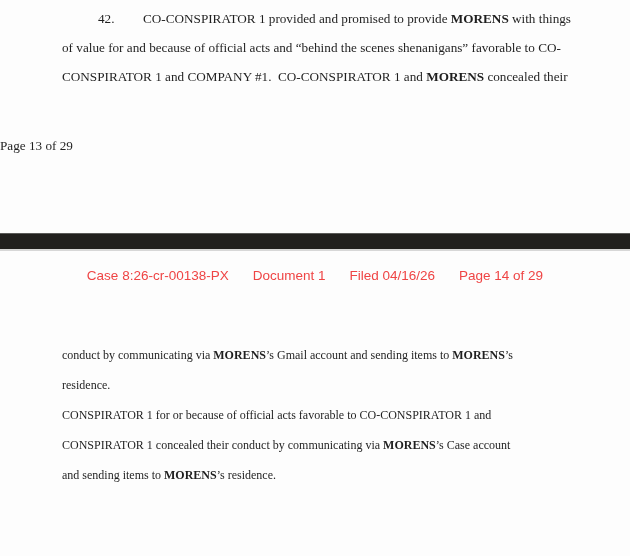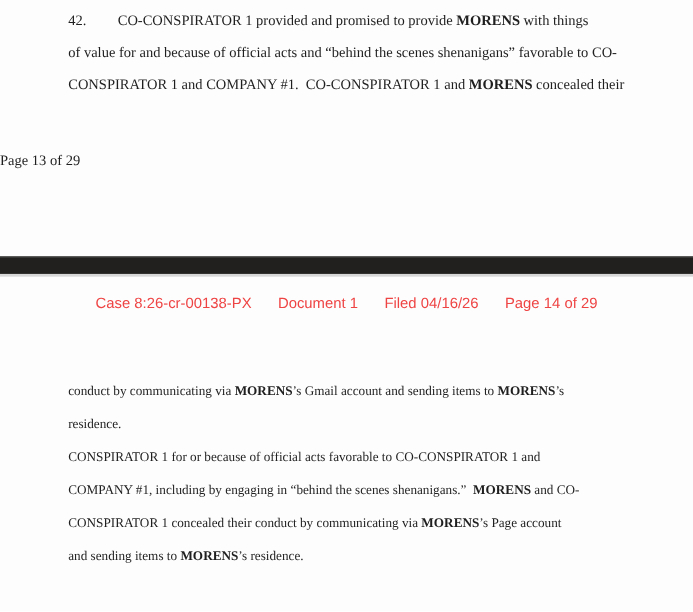--- a/index.html
+++ b/index.html
@@ -7,21 +7,21 @@
     position: relative;
     width: 630px;
     height: 556px;
     background: #fdfdfd;
     font-family: "Liberation Serif", serif;
     color: #1f1f1f;
     overflow: hidden;
   }
   .doc-line { white-space: pre; }
   .b { font-weight: bold; }
-  .num { display: inline-block; width: 45px; }
+  .num { display: inline-block; margin-left: 36px; width: 45px; }
 
   .p42 {
     position: absolute;
     left: 62px;
     top: 4px;
     width: 522px;
     font-size: 13.2px;
     line-height: 29px;
   }
   .footer13 {
@@ -85,18 +85,17 @@
     <span>Case 8:26-cr-00138-PX</span>
     <span>Document 1</span>
     <span>Filed 04/16/26</span>
     <span>Page 14 of 29</span>
   </div>
 
   <div class="body14">
       <div class="doc-line"><span>conduct by communicating via </span><span class="b">MORENS</span><span>’s Gmail account and sending items to </span><span class="b">MORENS</span><span>’s</span></div>
       <div class="doc-line"><span>residence.</span></div>
       <div class="doc-line"><span>CONSPIRATOR 1 for or because of official acts favorable to CO-CONSPIRATOR 1 and</span></div>
-      <div class="doc-line"><span>COMPANY #1, including by engaging in “behind the scenes shenanigans.”  </span><span class="b">MORENS</span><span> and CO-</span></div>
-      <div class="doc-line"><span>CONSPIRATOR 1 concealed their conduct by communicating via </span><span class="b">MORENS</span><span>’s Page account</span></div>
+      <div class="doc-line"><span>CONSPIRATOR 1 concealed their conduct by communicating via </span><span class="b">MORENS</span><span>’s Case account</span></div>
       <div class="doc-line"><span>and sending items to </span><span class="b">MORENS</span><span>’s residence.</span></div>
     </div>
 
 </div>
 
 </body></html>

